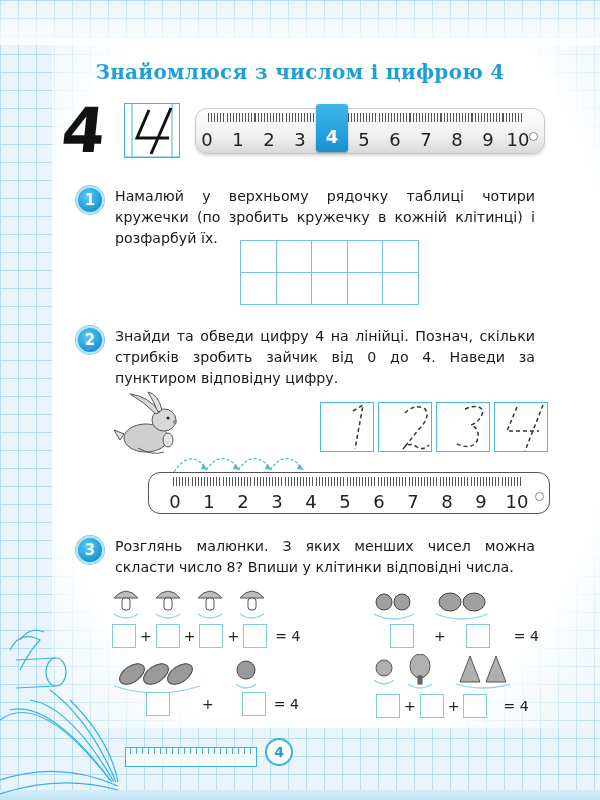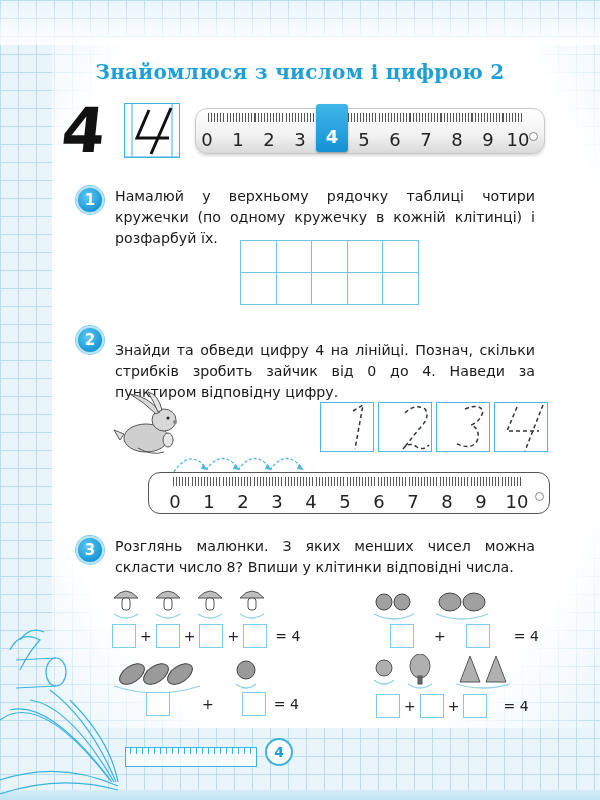--- a/index.html
+++ b/index.html
@@ -135,21 +135,21 @@
 </head>
 <body>
 
 <div class="grid-bg"></div>
 <div class="fade-top"></div>
 <div class="page-white"></div>
 <div class="bottom-band"></div>
 
 <div class="content">
 
-  <div class="title">Знайомлюся з числом і цифрою 2</div>
+  <div class="title">Знайомлюся з числом і цифрою 4</div>
 
   <div class="big-four">4</div>
   <div class="write-box">
     <svg width="56" height="55" style="position:absolute;left:-1px;top:-1px">
       <line x1="0" y1="0" x2="56" y2="0" stroke="#3ab3de" stroke-width="1"></line>
       <line x1="8" y1="-6" x2="8" y2="60" stroke="#3ab3de" stroke-width="1"></line>
       <line x1="48" y1="-6" x2="48" y2="60" stroke="#3ab3de" stroke-width="1"></line>
       <line x1="0" y1="54" x2="56" y2="54" stroke="#3ab3de" stroke-width="1"></line>
     </svg>
     <svg width="56" height="55" style="position:absolute;left:0;top:0">
@@ -167,42 +167,42 @@
     <span class="num" style="left:199px">6</span>
     <span class="num" style="left:230px">7</span>
     <span class="num" style="left:261px">8</span>
     <span class="num" style="left:292px">9</span>
     <span class="num" style="left:322px">10</span>
     <span class="hole"></span>
   </div>
   <div class="highlight-4">4</div>
 
   <div class="badge" style="left:76px; top:186px;">1</div>
-  <div class="task-text" style="top:186px;">Намалюй у верхньому рядочку таблиці чотири кружечки (по одному кружечку в кожній клітинці) і розфарбуй їх.</div>
+  <div class="task-text" style="top:186px;">Намалюй у верхньому рядочку таблиці чотири кружечки (по зробить кружечку в кожній клітинці) і розфарбуй їх.</div>
   <table class="table1">
     <tbody>
         <tr>
       <td></td>
       <td></td>
       <td></td>
       <td></td>
       <td></td>
     </tr>
     <tr>
       <td></td>
       <td></td>
       <td></td>
       <td></td>
       <td></td>
     </tr>
   </tbody>
     </table>
 
   <div class="badge" style="left:76px; top:326px;">2</div>
-  <div class="task-text" style="top:340px;">Знайди та обведи цифру 4 на лінійці. Познач, скільки стрибків зробить зайчик від 0 до 4. Наведи за пунктиром відповідну цифру.</div>
+  <div class="task-text" style="top:326px;">Знайди та обведи цифру 4 на лінійці. Познач, скільки стрибків зробить зайчик від 0 до 4. Наведи за пунктиром відповідну цифру.</div>
 
   <svg class="bunny" viewBox="0 0 80 70">
     <ellipse cx="38" cy="48" rx="22" ry="14" fill="#cfcfcf" stroke="#555" stroke-width="1"></ellipse>
     <ellipse cx="56" cy="30" rx="12" ry="11" fill="#d8d8d8" stroke="#555" stroke-width="1"></ellipse>
     <path d="M52 22 Q40 6 22 4 Q36 12 48 24 Z" fill="#d8d8d8" stroke="#555" stroke-width="1"></path>
     <path d="M54 20 Q50 4 40 2 Q46 12 50 22 Z" fill="#e4e4e4" stroke="#555" stroke-width="1"></path>
     <circle cx="60" cy="28" r="1.5" fill="#222"></circle>
     <circle cx="67" cy="32" r="2" fill="#888"></circle>
     <path d="M16 44 L6 40 L12 50 Z" fill="#e0e0e0" stroke="#555" stroke-width="1"></path>
     <ellipse cx="60" cy="50" rx="5" ry="7" fill="#e6e6e6" stroke="#555" stroke-width="1"></ellipse>

